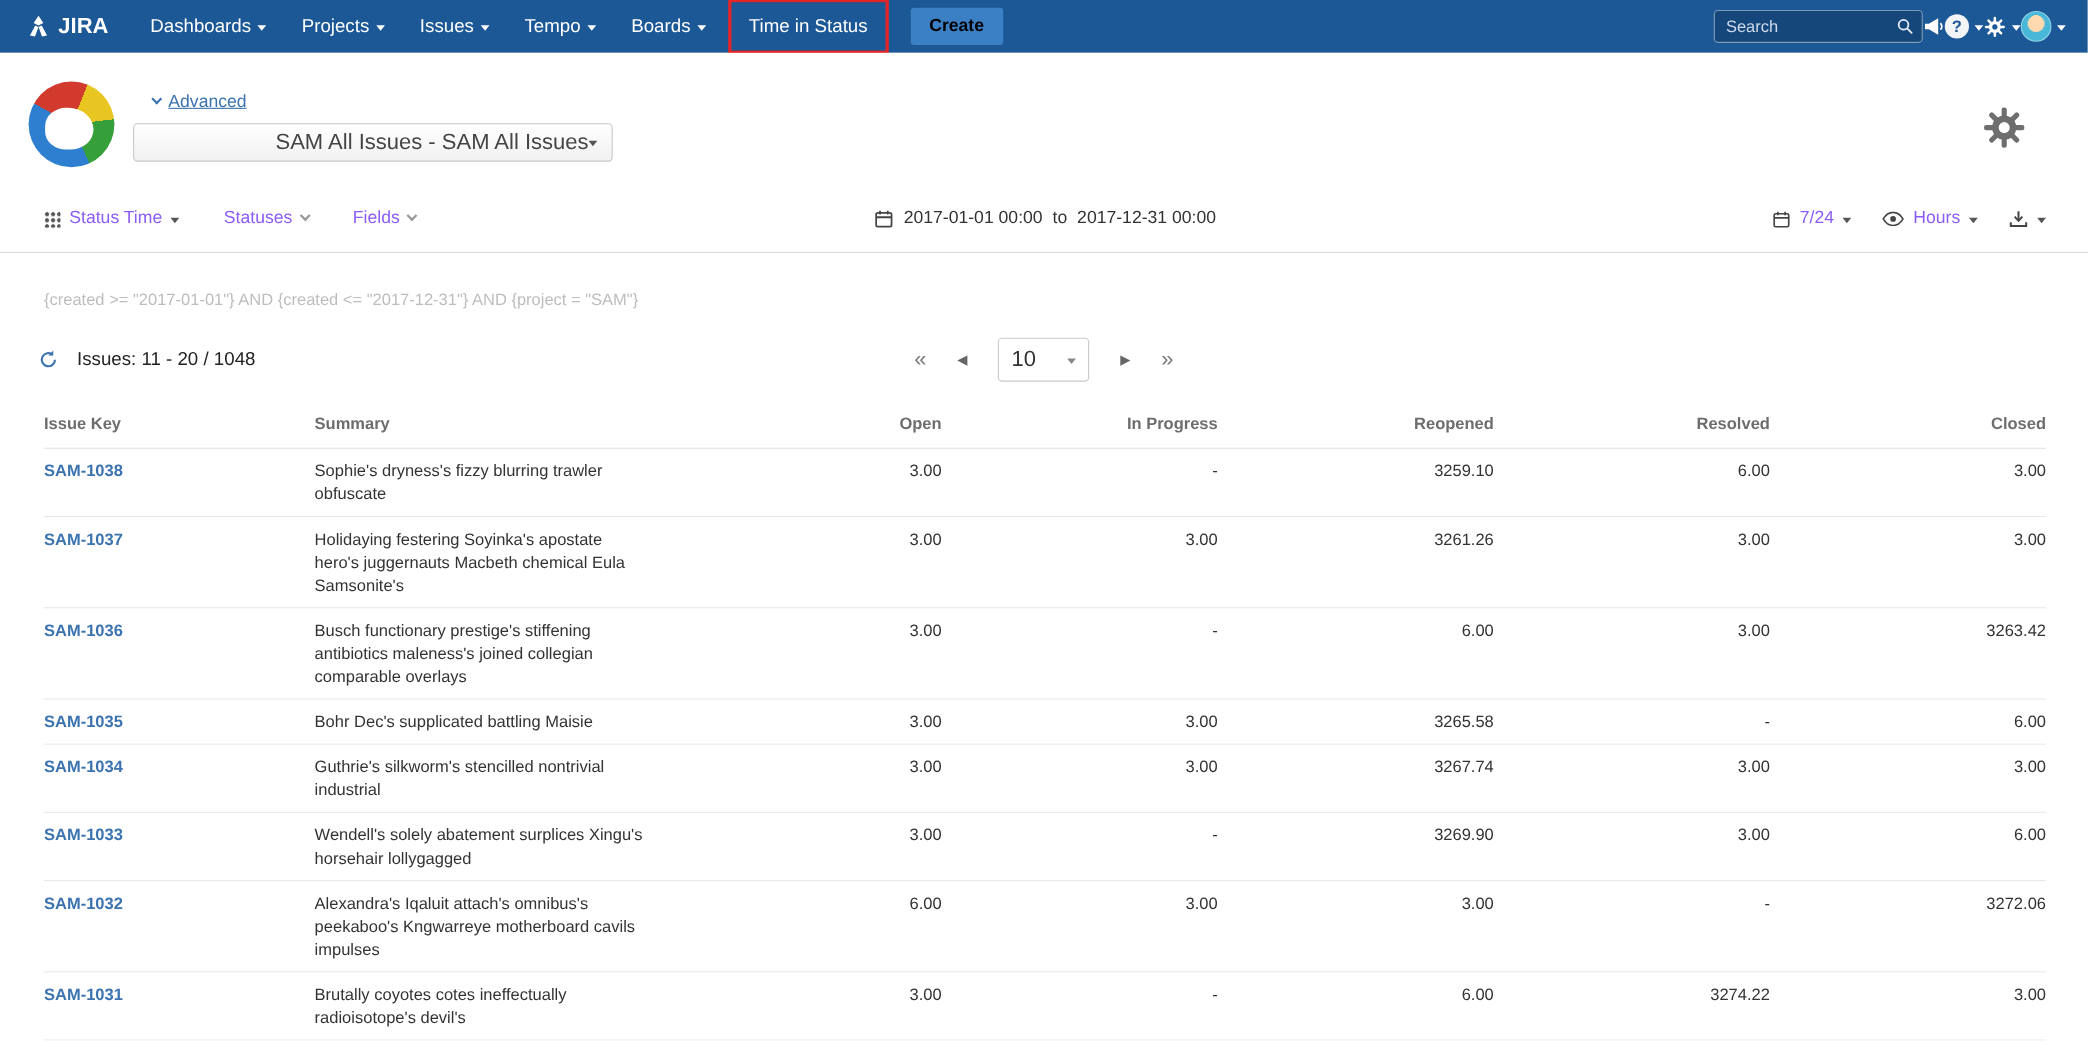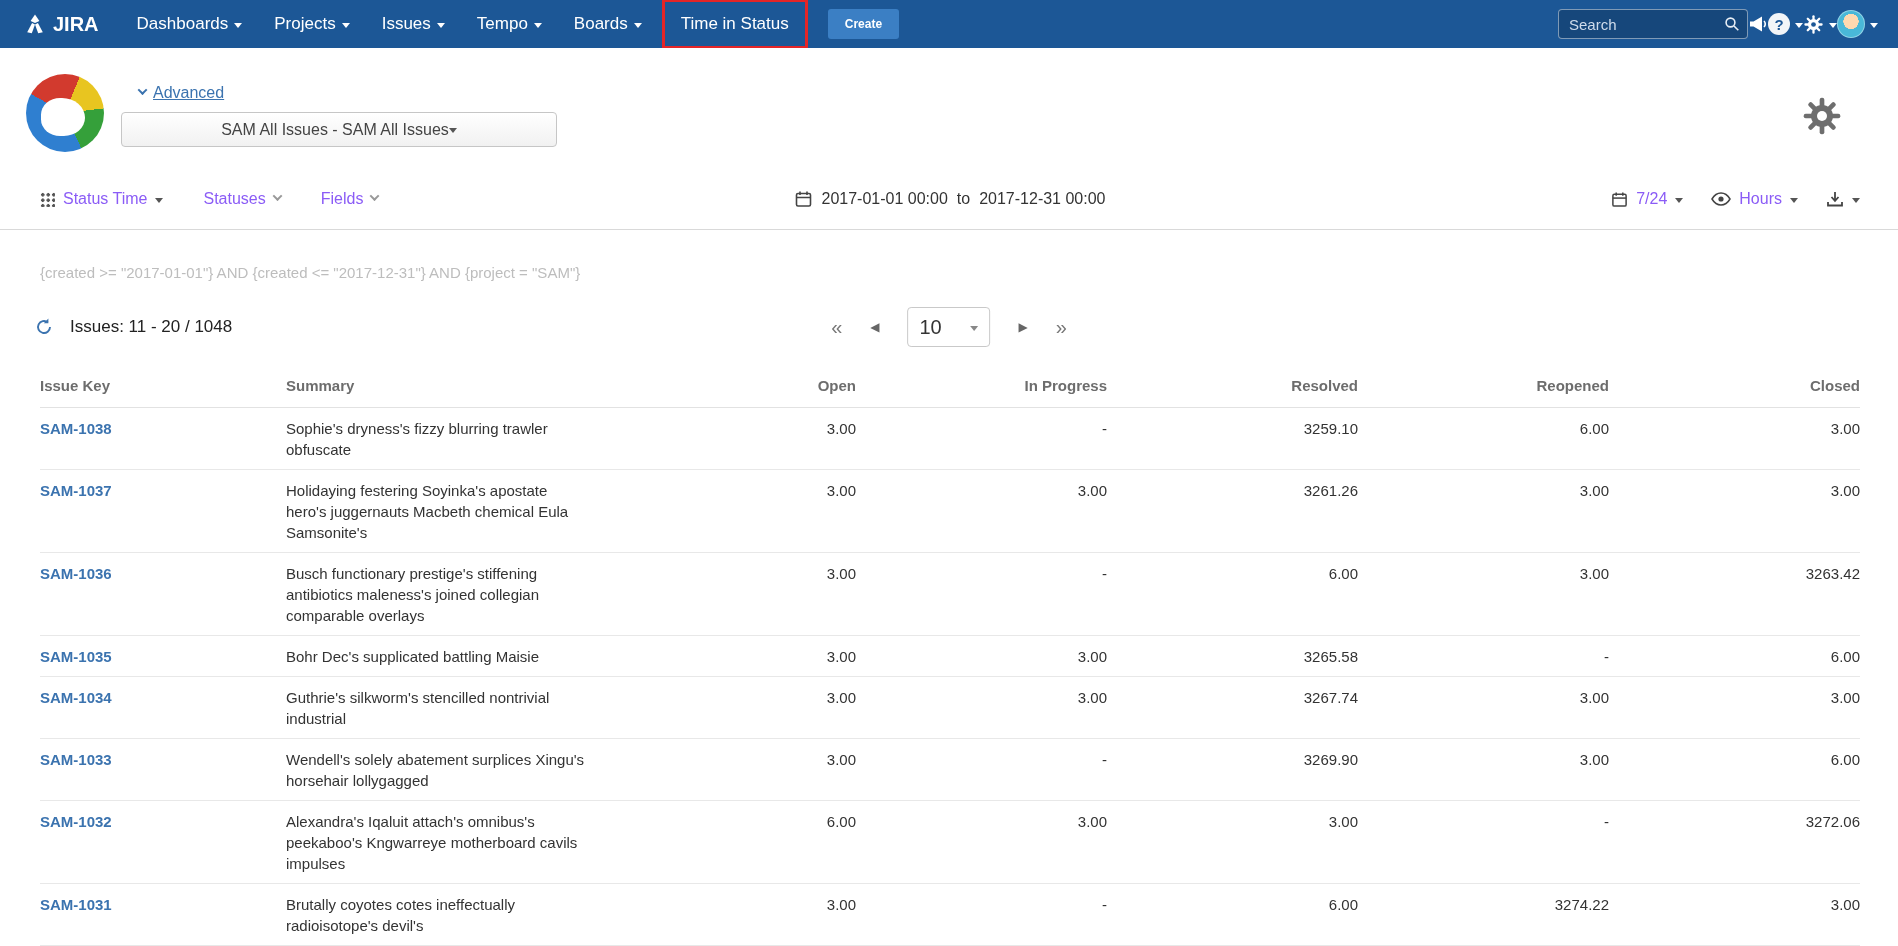--- a/index.html
+++ b/index.html
@@ -20,22 +20,22 @@
     display:flex; align-items:center; gap:6px; padding:0 16px; height:59px;
     font-size:17px; cursor:pointer; white-space:nowrap;
   }
   .caret { width:0; height:0; border-left:4.5px solid transparent; border-right:4.5px solid transparent;
     border-top:5px solid #fff; display:inline-block; margin-top:2px; }
   .caret.dark { border-top-color:#555; }
   .caret.gray { border-top-color:#888; }
   .highlight-box { border:3px solid var(--highlight,#e42527); margin:0 4px; }
   .highlight-box .navitem { height:44px; }
   .create {
-    margin-left:16px; background:var(--accent,#3b7fc4); color:#ffffff; border:none; border-radius:3px;
-    font-size:12px; font-weight:bold; padding:8px 17px; cursor:pointer;
+    margin-left:16px; background:var(--accent,#3b7fc4); color:#000000; border:none; border-radius:3px;
+    font-size:16px; font-weight:bold; padding:8px 17px; cursor:pointer;
     font-family:"Liberation Sans","DejaVu Sans",sans-serif;
   }
   .nav-right { margin-left:auto; display:flex; align-items:center; }
   .searchwrap { position:relative; }
   .searchwrap input {
     width:190px; height:30px; background:rgba(0,0,0,.18); border:1px solid rgba(255,255,255,.45);
     border-radius:4px; color:#fff; padding:0 32px 0 10px; font-size:15px;
     font-family:"Liberation Sans","DejaVu Sans",sans-serif;
   }
   .searchwrap input::placeholder { color:#cfdcec; }
@@ -63,22 +63,22 @@
   .advanced {
     position:absolute; left:139px; top:36px; display:flex; align-items:center; gap:7px;
     color:var(--link,#3b73af); font-size:16px; text-decoration:underline; cursor:pointer;
   }
   .chev { width:7px; height:7px; border-right:2px solid #999; border-bottom:2px solid #999;
     display:inline-block; transform:rotate(45deg) translate(-1px,-1px); margin-bottom:3px; }
   .chev.blue { border-color:var(--link,#3b73af); }
   .filter-select {
     position:absolute; left:121px; top:64px; width:436px; height:35px;
     border:1px solid #c6c6c6; border-radius:4px; background:linear-gradient(#fff,#f1f1f1);
-    display:flex; align-items:center; justify-content:center; padding:0 13px;
-    font-size:16px; color:#444; cursor:pointer;
+    display:flex; align-items:center; justify-content:flex-end; padding:0 13px;
+    font-size:20px; color:#444; cursor:pointer;
   }
   .big-gear { position:absolute; right:56px; top:48px; cursor:pointer; }
 
   .toolbar { position:absolute; left:40px; right:38px; bottom:10px; height:40px; display:flex; align-items:center; }
   .tgroup { display:flex; align-items:center; gap:40px; }
   .tgroup.right { margin-left:auto; gap:28px; }
   .titem { display:flex; align-items:center; gap:8px; font-size:16px; color:#8b5cf6; cursor:pointer; white-space:nowrap; }
   .grid-icon {
     width:15px; height:15px; display:inline-block;
     background-image:radial-gradient(circle, #555 1.7px, transparent 1.9px);
@@ -303,22 +303,22 @@
     <span class="pg double">»</span>
   </div>
 </div>
 
 <div class="table">
   <div class="thead">
     <div class="th key">Issue Key</div>
     <div class="th">Summary</div>
     <div class="th num">Open</div>
     <div class="th num">In Progress</div>
+    <div class="th num">Reopened</div>
     <div class="th num">Resolved</div>
-    <div class="th num">Reopened</div>
     <div class="th num">Closed</div>
   </div>
   <div id="tbody">
   <div class="trow">
     <div class="td key"><a>SAM-1038</a></div>
     <div class="td summary">Sophie's dryness's fizzy blurring trawler obfuscate</div>
     <div class="td num">3.00</div>
     <div class="td num">-</div>
     <div class="td num">3259.10</div>
     <div class="td num">6.00</div>

